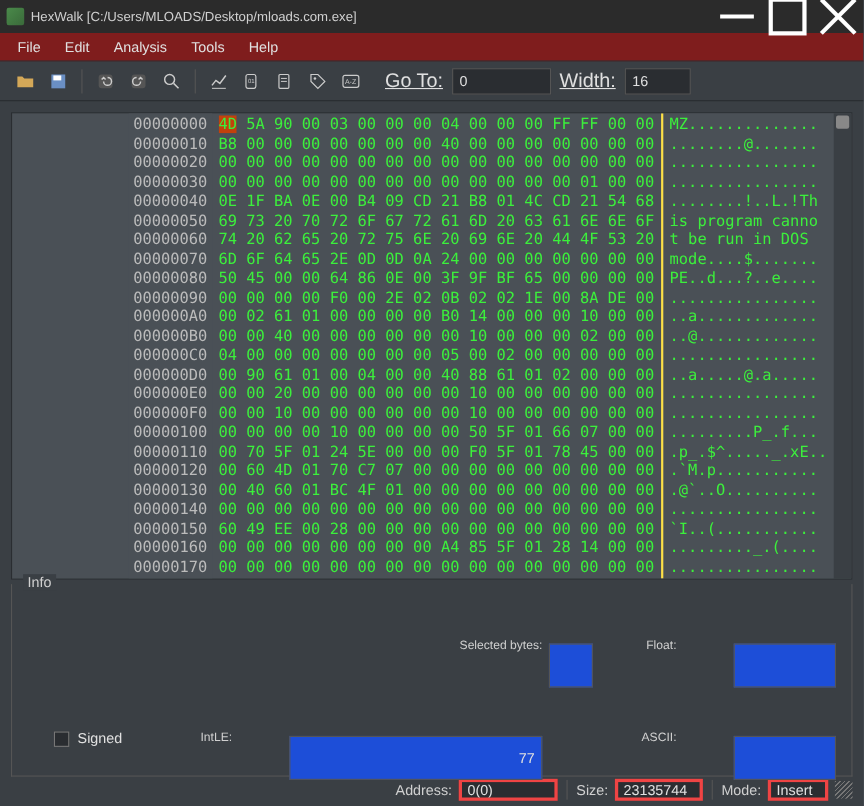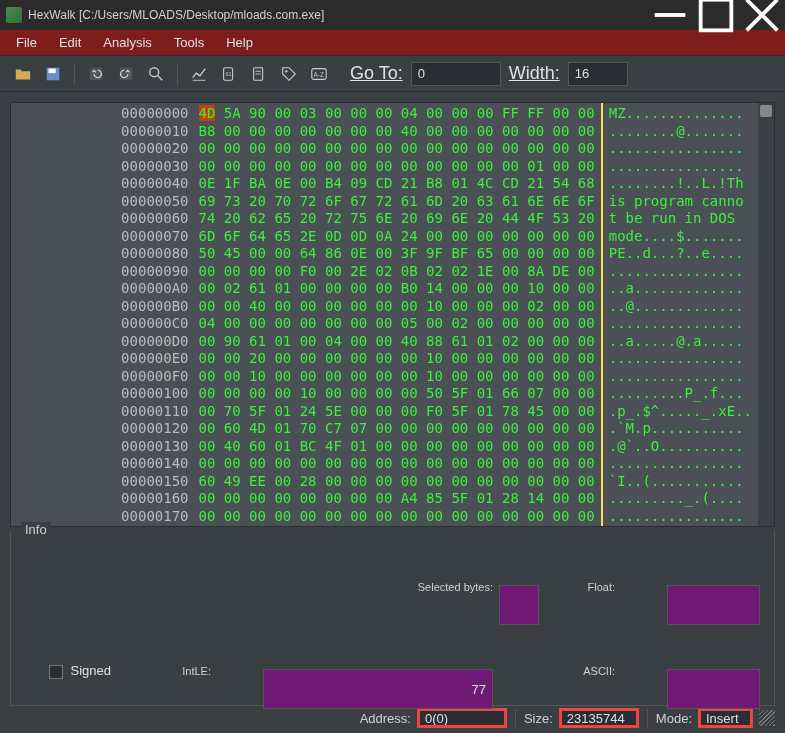--- a/index.html
+++ b/index.html
@@ -22,21 +22,21 @@
 .offsets { padding: 2px 4px; color: #bbb; background:#4a5056; }
 .hexbytes { padding: 2px 6px; color: #3cef3c; white-space: pre; }
 .ascii { padding: 2px 6px; color: #3cef3c; border-left: 2px solid #fde047; white-space: pre; background:#4a5056; }
 .scrolltrack { width: 16px; background: #3a3f44; position: relative; }
 .scrollthumb { position: absolute; top: 2px; left: 2px; right: 2px; height: 12px; background: #888; border-radius: 2px; }
 .selbyte { background: #c2410c; }
 .infopanel { margin: 0 10px; border: 1px solid #555; border-top: none; position: relative; padding: 18px 14px 12px 14px; height: 175px; }
 .infopanel .grouplabel { position: absolute; top: -9px; left: 10px; background: #3a3f44; padding: 0 4px; font-size: 13px; color: #d0d0d0; }
 .inforow { display: grid; grid-template-columns: 110px 70px 40px 230px 40px 70px 40px 1fr; align-items: center; gap: 6px; margin-bottom: 8px; }
 .inforow .rlabel { text-align: right; font-size: 11px; color: #d0d0d0; }
-.inforow input { background: #701a75; border: 1px solid #555; color: #e0e0e0; padding: 19px 6px; font-size: 13px; height: 22px; width: 100%; text-align: right; margin-top: 36px; }
+.inforow input { background: #1d4ed8; border: 1px solid #555; color: #e0e0e0; padding: 19px 6px; font-size: 13px; height: 22px; width: 100%; text-align: right; margin-top: 36px; }
 .inforow input.la { text-align: left; }
 .checkbox { width: 14px; height: 14px; border: 1px solid #777; background: #2a2d31; display: inline-block; vertical-align: middle; margin-right: 4px; }
 .statusbar { height: 24px; display: flex; align-items: center; justify-content: flex-end; padding: 0 10px; gap: 6px; font-size: 13px; color: #d0d0d0; }
 .statusbar input { background: #2a2d31; border: 3px solid #ef4444; color: #e0e0e0; padding: 2px 5px; font-size: 13px; height: 20px; }
 .statusbar .sep2 { width: 1px; height: 18px; background: #555; margin: 0 2px; }
 .grip { width: 16px; height: 16px; background: repeating-linear-gradient(135deg,#777,#777 1px,transparent 1px,transparent 3px); }
 .hexbytes .row, .offsets .row, .ascii .row { display:block; }
 </style>
 </head>
 <body>

